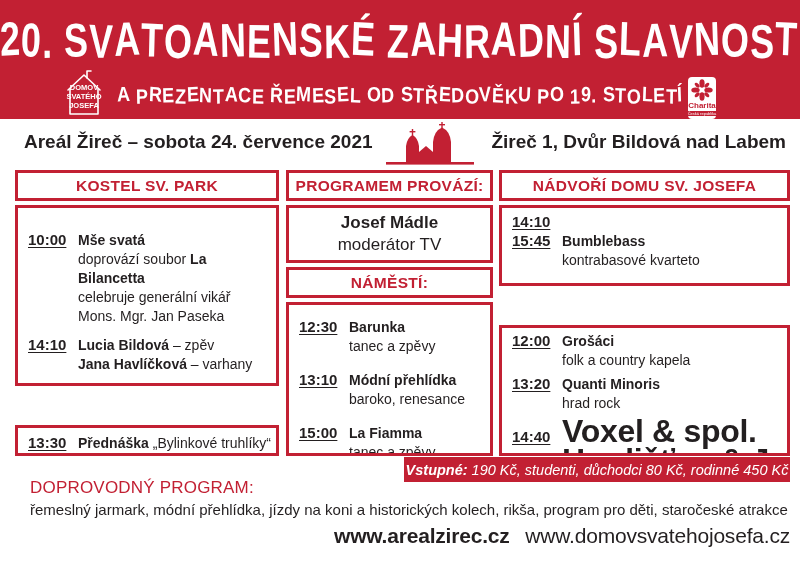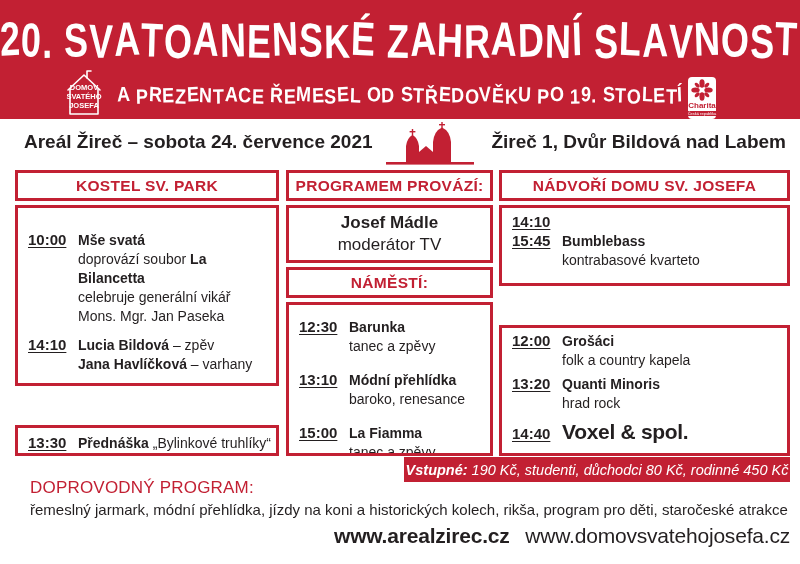--- a/index.html
+++ b/index.html
@@ -29,21 +29,21 @@
 
   
   .box{position:absolute;border:3px solid var(--red);background:#fff;overflow:hidden}
   .box-header{display:flex;align-items:center;justify-content:center;color:var(--red);
          font-weight:bold;font-size:15.5px;letter-spacing:.3px;text-align:center}
   .entries{padding:23px 4px 0 10px}
   .entry{display:flex;align-items:baseline;margin-bottom:10px}
   .entry .time{flex:0 0 50px;font-weight:bold;font-size:15px;text-decoration:underline;text-underline-offset:2px}
   .entry-body{flex:1;font-size:14px;line-height:19px}
   .entry-body b{font-weight:bold}
-  .entry.large .entry-body{font-size:21px;line-height:27px;letter-spacing:-.3px}
+  .entry.large .entry-body{font-size:32px;line-height:27px;letter-spacing:-.3px}
   #namesti-content .entry{margin-bottom:15px}
   #namesti-content{padding-top:13px}
   #nadvori-content{padding-top:5px}
   #nadvori-content .entry{margin-bottom:2px}
   #park-content{padding-top:4px}
   #park-content .entry{margin-bottom:5px}
   #park-content .entry.large{margin-bottom:2px}
   #bylinkova-content{display:flex;align-items:flex-end;padding:0 4px 0 10px}
   #bylinkova-content .entry{margin-bottom:0}
   .host-box{display:flex;flex-direction:column;align-items:center;justify-content:center;gap:2px}

